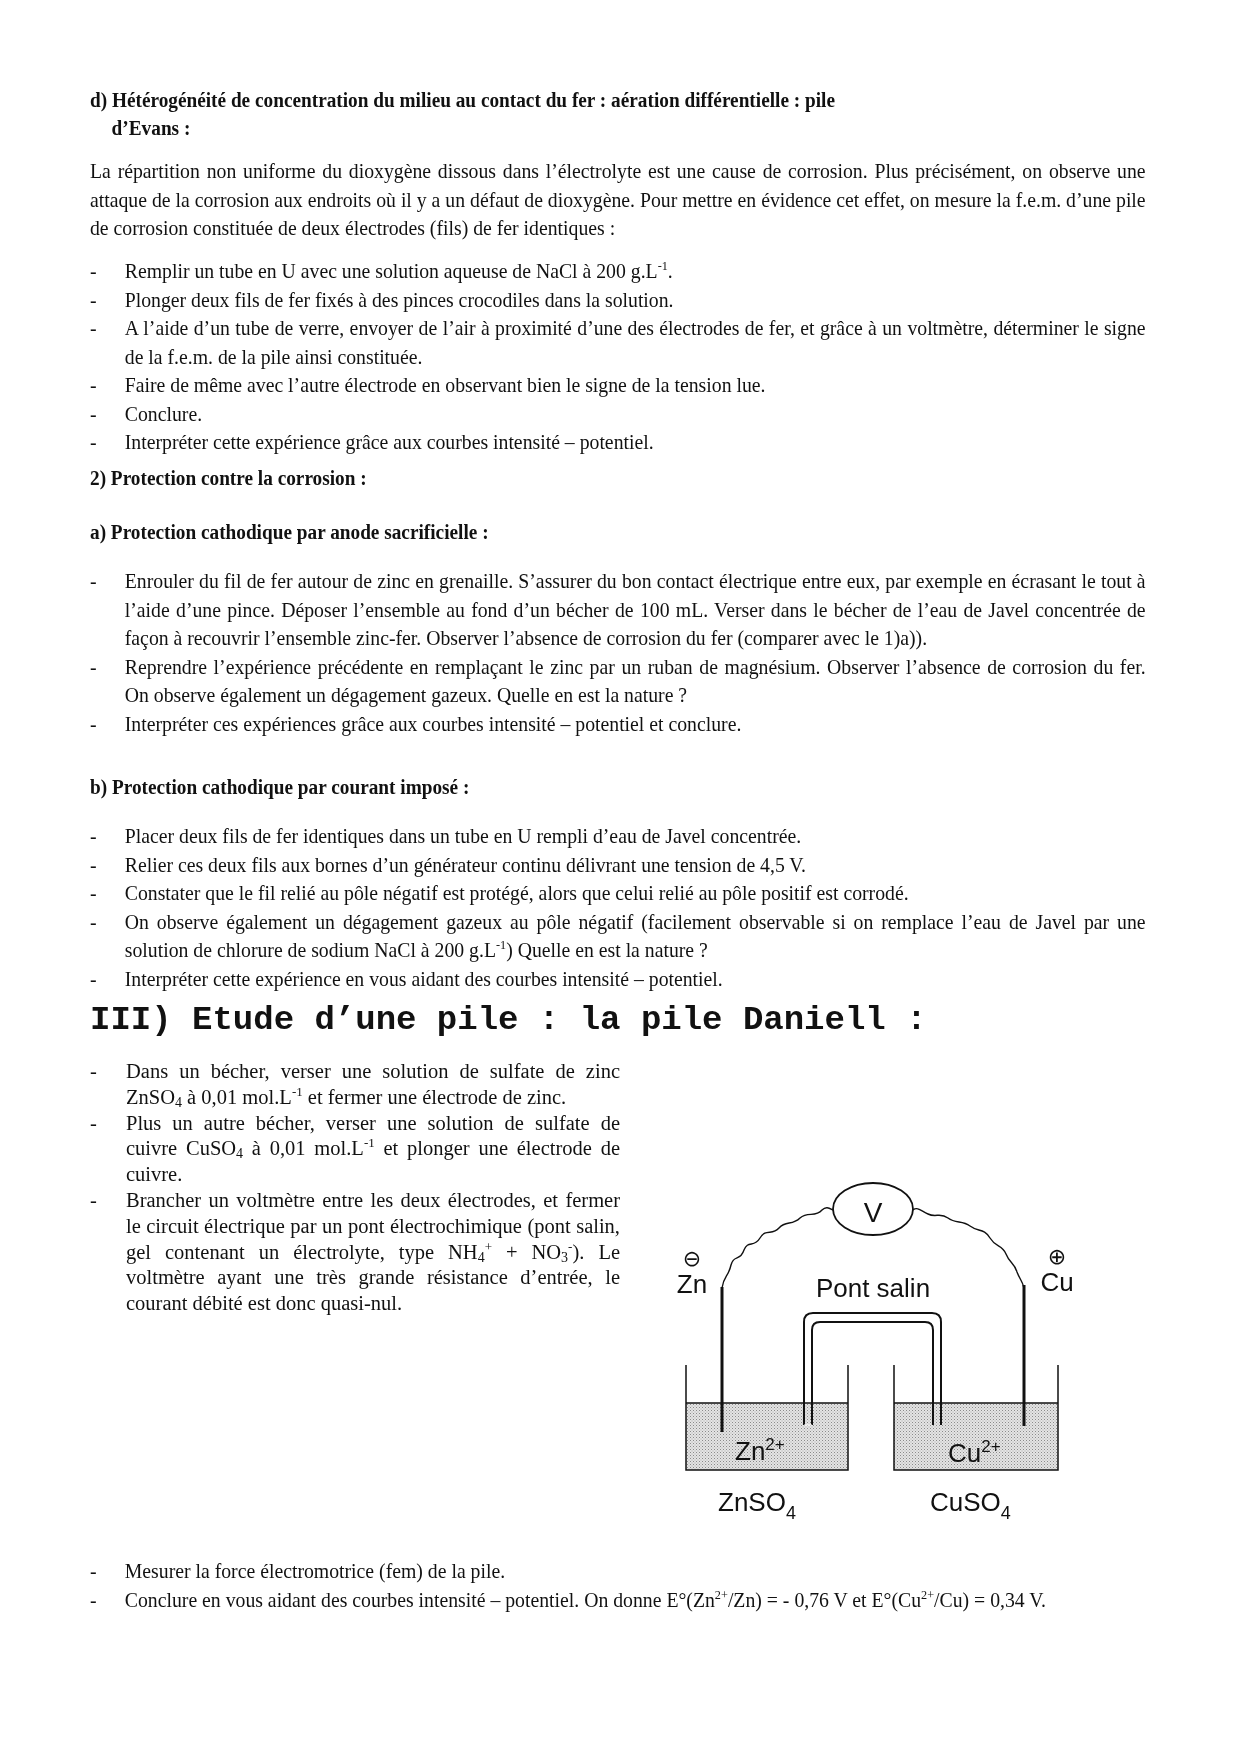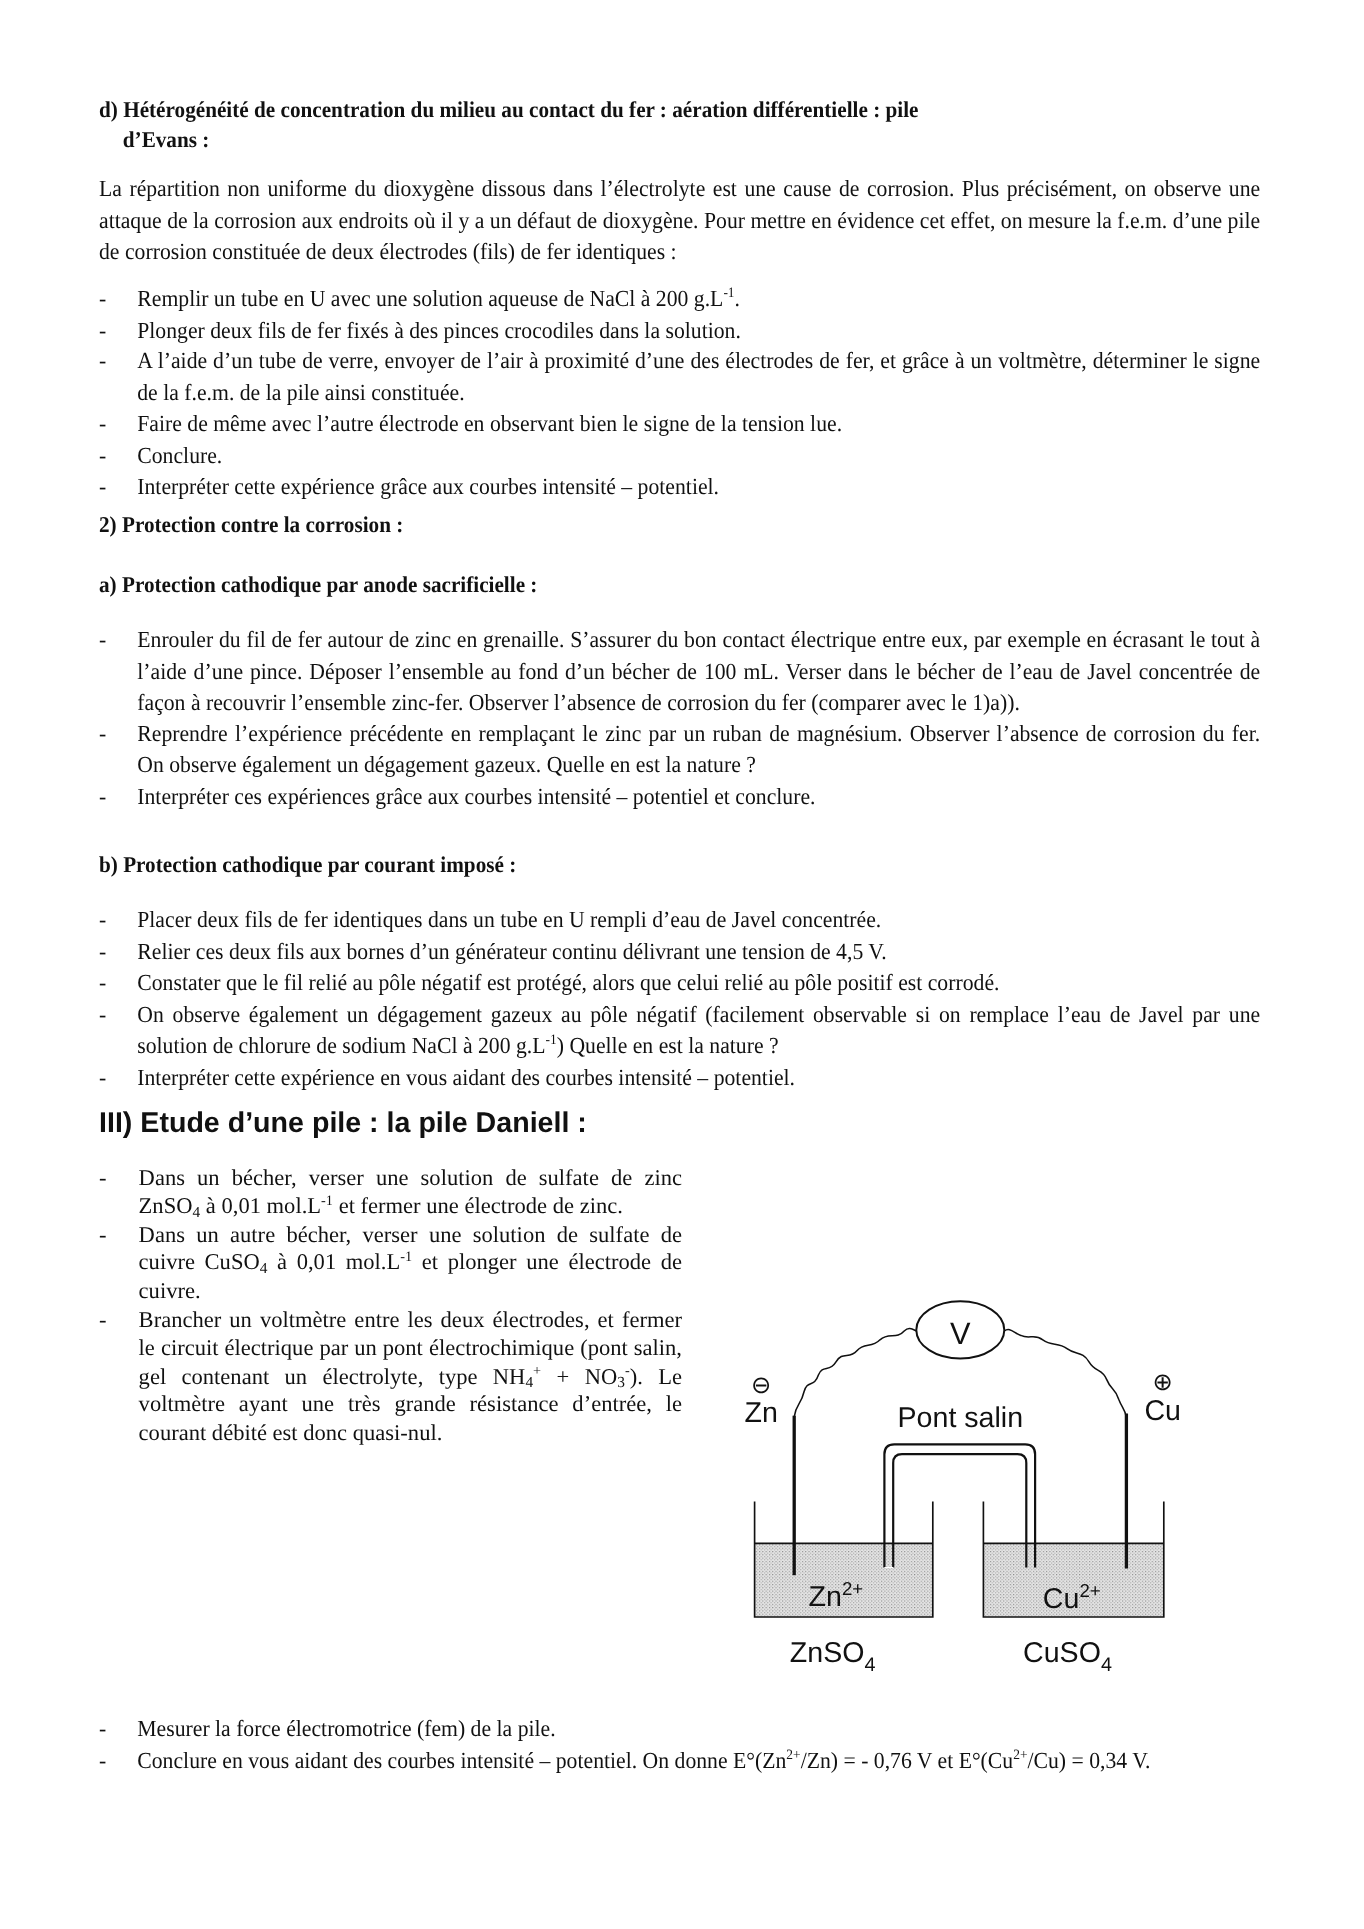--- a/index.html
+++ b/index.html
@@ -30,22 +30,22 @@
   #sec-d-title { left: 90px; top: 86px; width: 1170px; }
   #sec-d-title .line2 { padding-left: 23px; }
   #sec-d-intro { left: 90px; top: 157px; }
   #sec-d-list { left: 90px; top: 257px; }
   #sec-2-title { left: 90px; top: 464px; }
   #sec-2a-title { left: 90px; top: 518px; }
   #sec-2a-list { left: 90px; top: 567px; }
   #sec-2b-title { left: 90px; top: 773px; }
   #sec-2b-list { left: 90px; top: 822px; }
   #sec-3-title {
-    left: 90px; top: 1003px; font-weight: bold; font-size: 26px; line-height: 34px;
-    font-family: Liberation Sans, sans-serif; margin: 0;
+    left: 90px; top: 1003px; font-weight: bold; font-size: 34px; line-height: 34px;
+    font-family: Liberation Mono, monospace; margin: 0;
   }
   #sec-3-list { left: 90px; top: 1059px; width: 510px; }
   #sec-3-list li {
     width: 494px; transform: none; font-size: 20.5px; line-height: 25.8px;
     padding-left: 36px; text-align: justify;
   }
   #sec-3-list2 { left: 90px; top: 1557px; }
 
   .diagram { position: absolute; left: 630px; top: 1160px; width: 470px; height: 380px; }
   .diagram svg { width: 470px; height: 380px; display: block; }
@@ -86,21 +86,21 @@
   <li><span class="dash">-</span><span>Relier ces deux fils aux bornes d’un générateur continu délivrant une tension de 4,5 V.</span></li>
   <li><span class="dash">-</span><span>Constater que le fil relié au pôle négatif est protégé, alors que celui relié au pôle positif est corrodé.</span></li>
   <li><span class="dash">-</span><span>On observe également un dégagement gazeux au pôle négatif (facilement observable si on remplace l’eau de Javel par une solution de chlorure de sodium NaCl à 200 g.L</span><sup>-1</sup><span>) Quelle en est la nature ?</span></li>
   <li><span class="dash">-</span><span>Interpréter cette expérience en vous aidant des courbes intensité – potentiel.</span></li>
 </ul>
 
 <p id="sec-3-title" class="abs">III) Etude d’une pile : la pile Daniell :</p>
 
 <ul id="sec-3-list" class="abs list">
   <li><span class="dash">-</span><span>Dans un bécher, verser une solution de sulfate de zinc ZnSO</span><sub>4</sub><span> à 0,01 mol.L</span><sup>-1</sup><span> et fermer une électrode de zinc.</span></li>
-  <li><span class="dash">-</span><span>Dans un autre bécher, verser une solution de sulfate de cuivre CuSO</span><sub>4</sub><span> à 0,01 mol.L</span><sup>-1</sup><span> et plonger une électrode de cuivre.</span></li>
+  <li><span class="dash">-</span><span>Plus un autre bécher, verser une solution de sulfate de cuivre CuSO</span><sub>4</sub><span> à 0,01 mol.L</span><sup>-1</sup><span> et plonger une électrode de cuivre.</span></li>
   <li><span class="dash">-</span><span>Brancher un voltmètre entre les deux électrodes, et fermer le circuit électrique par un pont électrochimique (pont salin, gel contenant un électrolyte, type NH</span><sub>4</sub><sup>+</sup><span> + NO</span><sub>3</sub><sup>-</sup><span>). Le voltmètre ayant une très grande résistance d’entrée, le courant débité est donc quasi-nul.</span></li>
 </ul>
 
 <div class="diagram">
   <svg viewBox="630 1160 470 380" xmlns="http://www.w3.org/2000/svg">
     <defs>
       <pattern id="dots" width="3" height="3" patternUnits="userSpaceOnUse">
         <rect width="3" height="3" fill="#e4e4e4"></rect>
         <rect width="1" height="1" fill="#8a8a8a"></rect>
         <rect x="1.5" y="1.5" width="1" height="1" fill="#a8a8a8"></rect>

